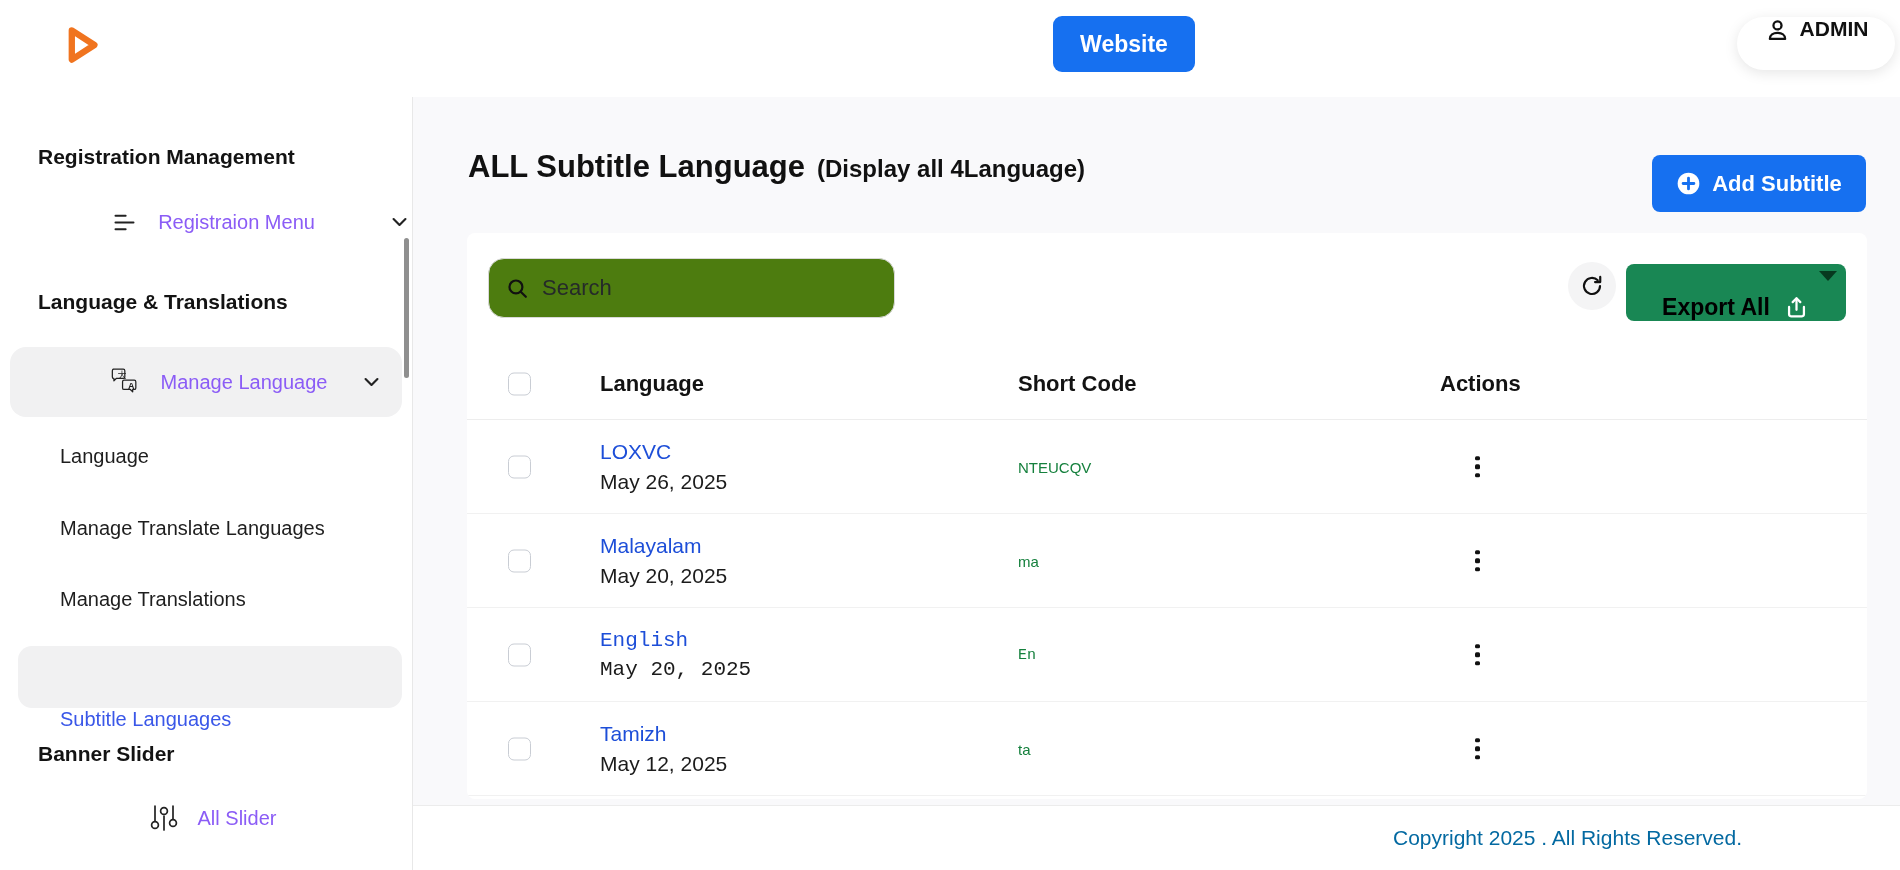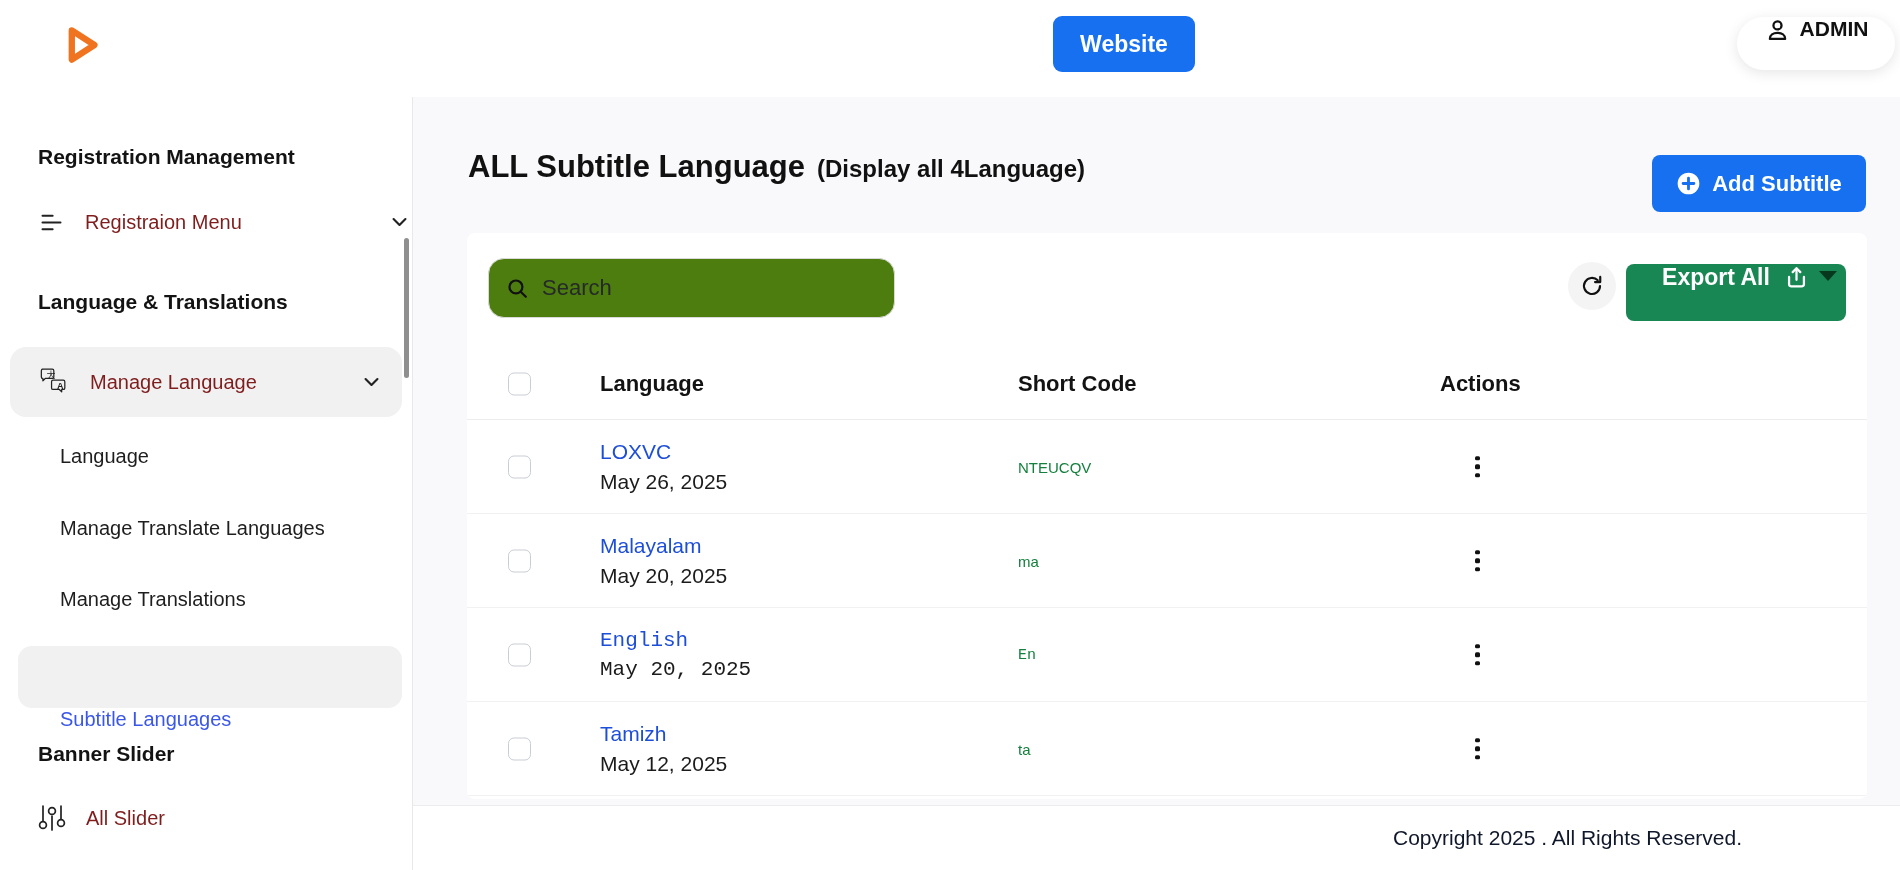--- a/index.html
+++ b/index.html
@@ -12,21 +12,21 @@
   .logo-text { font-size:37px; font-weight:800; color:#f0741f; letter-spacing:0.5px; }
   .website-btn { position:absolute; left:1053px; top:16px; width:142px; height:56px; background:#1670f0; color:#fff;
     border:none; border-radius:9px; font-size:23px; font-weight:700; font-family:inherit; cursor:pointer; }
   .admin-pill { position:absolute; left:1737px; top:17px; width:158px; height:53px; background:#fff; border:none;
     border-radius:27px; box-shadow:0 3px 14px rgba(0,0,0,0.10); display:flex; align-items:flex-start; justify-content:center;
     gap:9px; font-size:21px; font-weight:700; color:#111; font-family:inherit; cursor:pointer; }
 
   
   .sidebar { position:absolute; left:0; top:97px; width:413px; height:773px; background:#fff; border-right:1px solid #e8e8e8; z-index:2; }
   .side-heading { position:absolute; left:38px; font-size:21px; font-weight:700; color:#131313; }
-  .side-item { position:absolute; display:flex; align-items:center; gap:20px; font-size:20px; color:#7f1d1d; cursor:pointer; }
+  .side-item { position:absolute; display:flex; align-items:center; gap:20px; font-size:20px; color:#8b5cf6; cursor:pointer;justify-content:center; }
   .side-item .lbl { white-space:nowrap; }
   .active-pill { position:absolute; left:10px; width:392px; background:#f1f1f2; border-radius:16px; }
   .chev { position:absolute; left:352px; top:50%; transform:translateY(-50%); }
   .sub-item { position:absolute; left:60px; font-size:20px; color:#1e1e1e; cursor:pointer; white-space:nowrap; }
   .side-scrollbar { position:absolute; left:404px; top:141px; width:5px; height:140px; background:#8f8f8f; border-radius:3px; }
 
   
   .main { position:absolute; left:413px; top:97px; width:1487px; height:773px; background:#f9f9fb; }
   .page-title-row { position:absolute; left:55px; top:52px; display:flex; align-items:baseline; gap:12px; }
   .page-title { font-size:31px; font-weight:800; color:#111; }
@@ -35,42 +35,42 @@
     color:#ffffff; font-size:22px; font-weight:600; font-family:inherit; display:flex; align-items:center; justify-content:center; gap:11px; cursor:pointer; }
 
   .card { position:absolute; left:54px; top:136px; width:1400px; height:566px; background:#fff; border-radius:8px; overflow:hidden; }
   .search-box { position:absolute; left:21px; top:25px; width:407px; height:60px; border:1px solid #d9d9d9; border-radius:16px;
     background:#4d7c0f; display:flex; align-items:center; padding:0 16px; gap:12px; }
   .search-box input { border:none; outline:none; flex:1; font-size:22px; font-family:inherit; color:#1f2430; background:transparent; }
   .search-box input::placeholder { color:#23262b; opacity:0.95; }
   .refresh-btn { position:absolute; left:1101px; top:29px; width:48px; height:48px; border-radius:50%; border:none; background:#f4f4f5;
     display:flex; align-items:center; justify-content:center; cursor:pointer; }
   .export-btn { position:absolute; left:1159px; top:31px; width:220px; height:57px; background:#198754; border:none; border-radius:8px;
-    color:#ffffff; font-size:23px; font-weight:700; font-family:inherit; display:flex; align-items:flex-start; justify-content:center; gap:13px; cursor:pointer; }
+    color:#000000; font-size:23px; font-weight:700; font-family:inherit; display:flex; align-items:flex-end; justify-content:center; gap:13px; cursor:pointer; }
   .export-caret { position:absolute; top:7px; right:9px; width:0; height:0; border-left:9px solid transparent; border-right:9px solid transparent;
     border-top:10px solid #07391f; }
 
   .thead { position:absolute; left:0; top:115px; width:1400px; height:72px; border-bottom:1px solid #ededed; }
   .th { position:absolute; top:50%; transform:translateY(-50%); font-size:22px; font-weight:700; color:#131313; }
   .th-lang { left:133px; } .th-code { left:551px; } .th-actions { left:973px; }
   .checkbox { display:inline-block; width:23px; height:23px; border:1.6px solid #c9cdd4; border-radius:6px; background:#fff; cursor:pointer; }
   .thead .checkbox { position:absolute; left:41px; top:50%; transform:translateY(-50%); }
 
   .trow { position:absolute; left:0; width:1400px; height:94px; border-bottom:1px solid #f1f1f1; }
   .trow .checkbox { position:absolute; left:41px; top:50%; transform:translateY(-50%); }
   .cell-lang { position:absolute; left:133px; top:50%; transform:translateY(-50%); display:flex; flex-direction:column; gap:6px; }
   .cell-lang .lang-name { font-size:21px; color:#1d4ed8; }
   .cell-lang .lang-date { font-size:21px; color:#1b1b1b; }
   .cell-code { position:absolute; left:551px; top:50%; transform:translateY(-50%); font-size:15px; color:#15803d; }
   .kebab { position:absolute; left:1002px; top:50%; transform:translateY(-50%); display:flex; flex-direction:column; gap:4px;
     padding:6px; background:transparent; border:none; cursor:pointer; }
   .kebab span { width:4.5px; height:4.5px; background:#111; border-radius:1.5px; }
 
   .footer { position:absolute; left:0; top:708px; width:1487px; height:65px; background:#fff; border-top:1px solid #ececec; }
-  .copyright { position:absolute; left:980px; top:20px; font-size:21px; color:#0f172a; }
+  .copyright { position:absolute; left:980px; top:20px; font-size:21px; color:#0369a1; }
 
   svg { display:block; }
 </style>
 </head>
 <body>
 
 <div class="page">
 
   <div class="header">
     <div class="logo">

